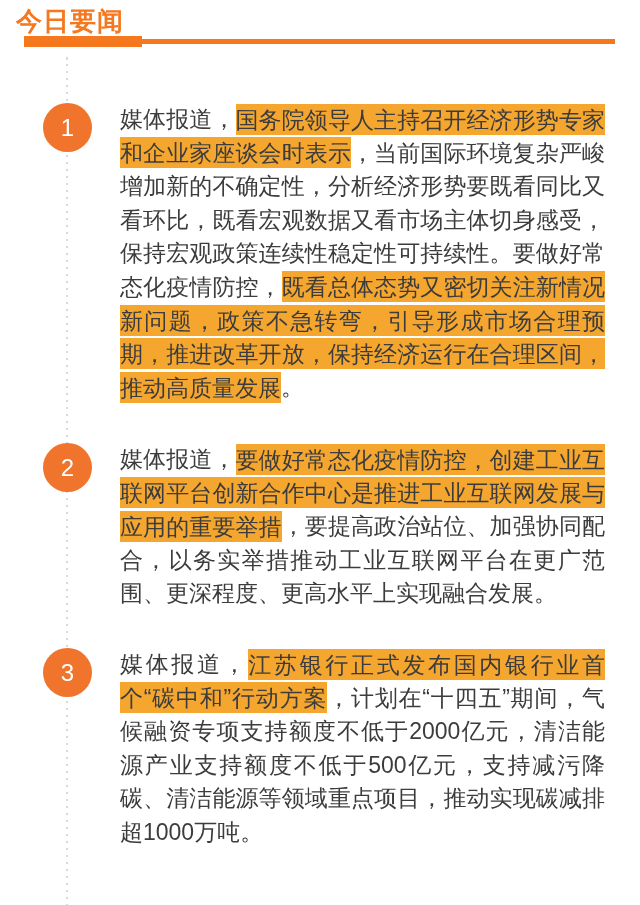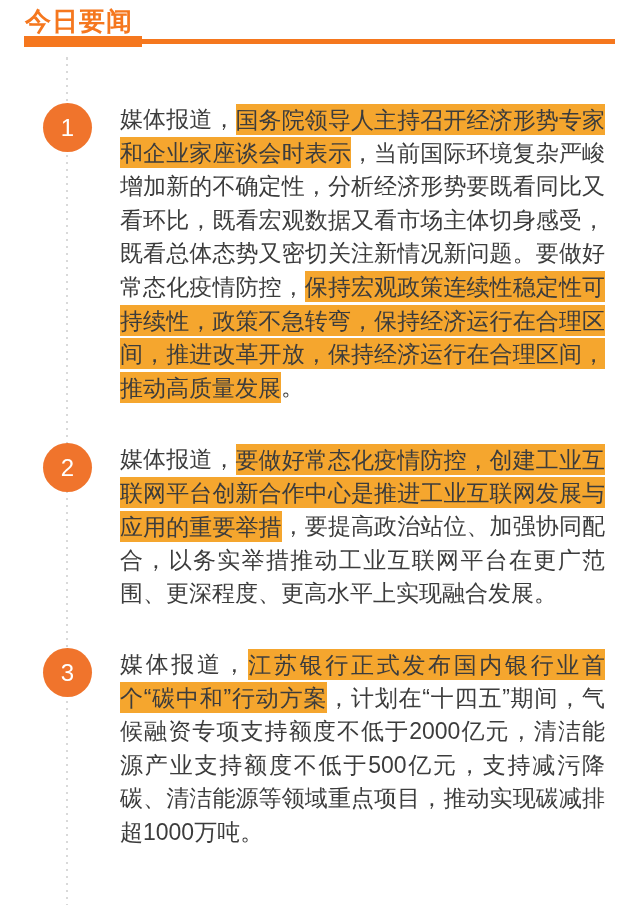--- a/index.html
+++ b/index.html
@@ -13,21 +13,21 @@
   *{margin:0;padding:0;box-sizing:border-box;}
   html,body{width:640px;height:905px;}
   body{
     position:relative;
     width:640px;height:905px;
     background:var(--bg);
     overflow:hidden;
     font-family:"Liberation Sans","DejaVu Sans",sans-serif;
   }
   .page-title{
-    position:absolute;left:25px;top:4px;
+    position:absolute;left:16px;top:4px;
     font-size:26px;font-weight:bold;letter-spacing:1px;
     color:var(--accent);
   }
   .title-underline{
     position:absolute;left:24px;top:36px;width:591px;height:11px;
     display:flex;align-items:center;
   }
   .title-underline .thick{width:118px;height:11px;background:var(--accent);}
   .title-underline .thin{width:473px;height:5px;background:var(--accent);}
   .timeline{
@@ -64,21 +64,21 @@
 
 <div class="title-underline">
   <div class="thick"></div>
   <div class="thin"></div>
 </div>
 
 <div class="timeline"></div>
 
 <div class="news-item item-1">
   <div class="badge">1</div>
-  <div class="news-text"><span class="plain">媒体报道，</span><span class="hl">国务院领导人主持召开经济形势专家和企业家座谈会时表示</span><span class="plain">，当前国际环境复杂严峻增加新的不确定性，分析经济形势要既看同比又看环比，既看宏观数据又看市场主体切身感受，既看总体态势又密切关注新情况新问题。要做好常态化疫情防控，</span><span class="hl">保持宏观政策连续性稳定性可持续性，政策不急转弯，保持经济运行在合理区间，推进改革开放，保持经济运行在合理区间，推动高质量发展</span><span class="plain">。</span></div>
+  <div class="news-text"><span class="plain">媒体报道，</span><span class="hl">国务院领导人主持召开经济形势专家和企业家座谈会时表示</span><span class="plain">，当前国际环境复杂严峻增加新的不确定性，分析经济形势要既看同比又看环比，既看宏观数据又看市场主体切身感受，保持宏观政策连续性稳定性可持续性。要做好常态化疫情防控，</span><span class="hl">既看总体态势又密切关注新情况新问题，政策不急转弯，引导形成市场合理预期，推进改革开放，保持经济运行在合理区间，推动高质量发展</span><span class="plain">。</span></div>
 </div>
 
 <div class="news-item item-2">
   <div class="badge">2</div>
   <div class="news-text"><span class="plain">媒体报道，</span><span class="hl">要做好常态化疫情防控，创建工业互联网平台创新合作中心是推进工业互联网发展与应用的重要举措</span><span class="plain">，要提高政治站位、加强协同配合，以务实举措推动工业互联网平台在更广范围、更深程度、更高水平上实现融合发展。</span></div>
 </div>
 
 <div class="news-item item-3">
   <div class="badge">3</div>
   <div class="news-text"><span class="plain">媒体报道，</span><span class="hl">江苏银行正式发布国内银行业首个“碳中和”行动方案</span><span class="plain">，计划在“十四五”期间，气候融资专项支持额度不低于2000亿元，清洁能源产业支持额度不低于500亿元，支持减污降碳、清洁能源等领域重点项目，推动实现碳减排超1000万吨。</span></div>

